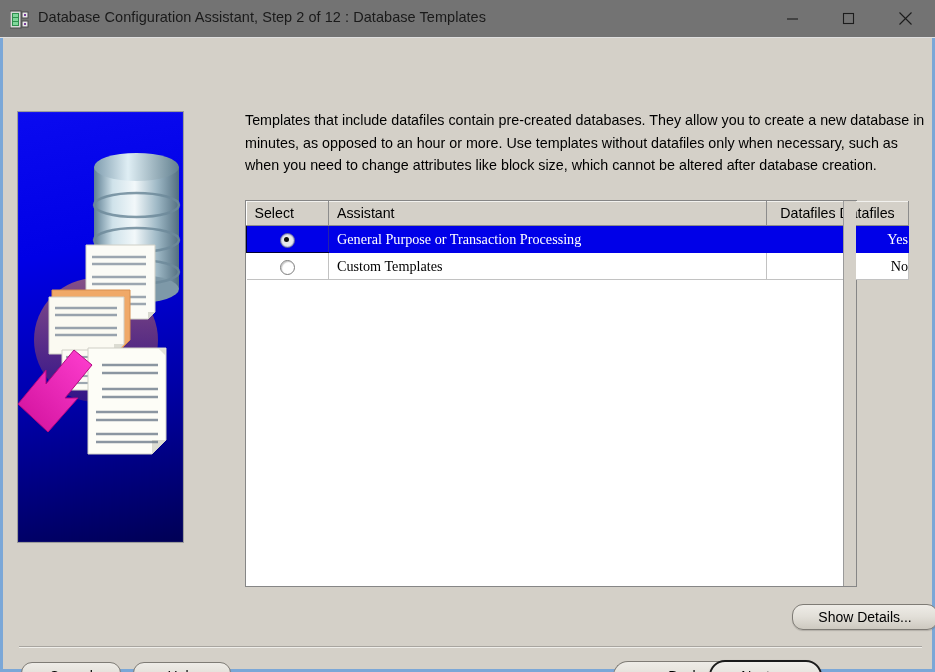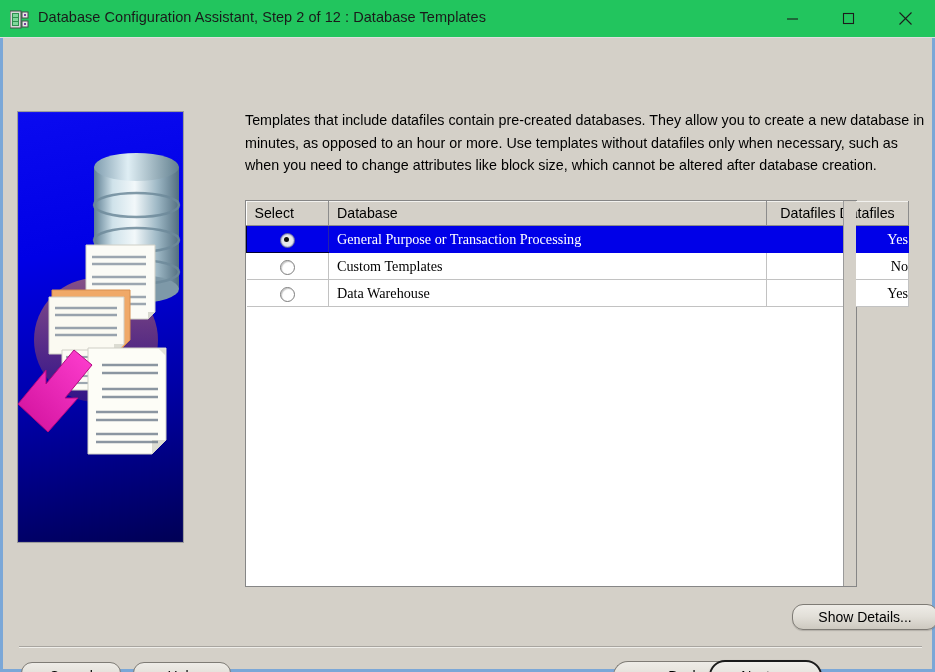--- a/index.html
+++ b/index.html
@@ -24,21 +24,21 @@
     background: #d4d0c8;
     box-sizing: border-box;
   }
 
   
   .titlebar {
     position: absolute;
     left: 0; top: 0;
     width: 935px;
     height: 38px;
-    background: #22c55e;
+    background: #737373;
     border-bottom: 1px solid #dfdfdf;
     box-sizing: border-box;
   }
   .title-icon {
     position: absolute;
     left: 10px; top: 10px;
     width: 19px; height: 19px;
   }
   .title-text {
     position: absolute;
@@ -421,46 +421,39 @@
     <div class="tablepanel">
       <table class="grid">
         <colgroup>
           <col class="col-select">
           <col class="col-template">
           <col class="col-datafiles">
         </colgroup>
         <thead>
           <tr>
             <th>Select</th>
-            <th>Database</th>
+            <th>Assistant</th>
             <th class="th-center">Datafiles Datafiles</th>
           </tr>
         </thead>
         <tbody>
           <tr class="row-selected">
             <td class="cell-select">
               <span class="radio checked"></span>
             </td>
             <td>General Purpose or Transaction Processing</td>
             <td class="cell-yn">Yes</td>
           </tr>
           <tr>
             <td class="cell-select">
               <span class="radio"></span>
             </td>
             <td>Custom Templates</td>
             <td class="cell-yn">No</td>
           </tr>
-          <tr>
-            <td class="cell-select">
-              <span class="radio"></span>
-            </td>
-            <td>Data Warehouse</td>
-            <td class="cell-yn">Yes</td>
-          </tr>
         </tbody>
       </table>
       <div class="table-scroll-gutter"></div>
     </div>
 
     <div class="btn btn-showdetails">Show Details...</div>
 
     <div class="separator"></div>
 
     <div class="btn btn-cancel">Cancel</div>

